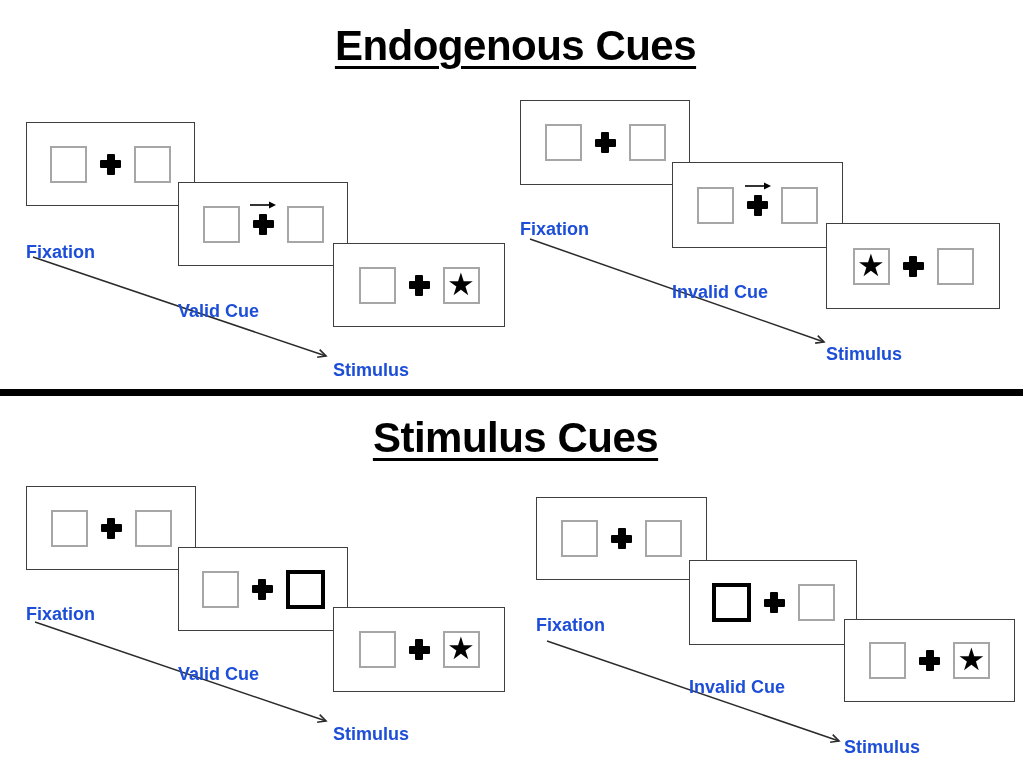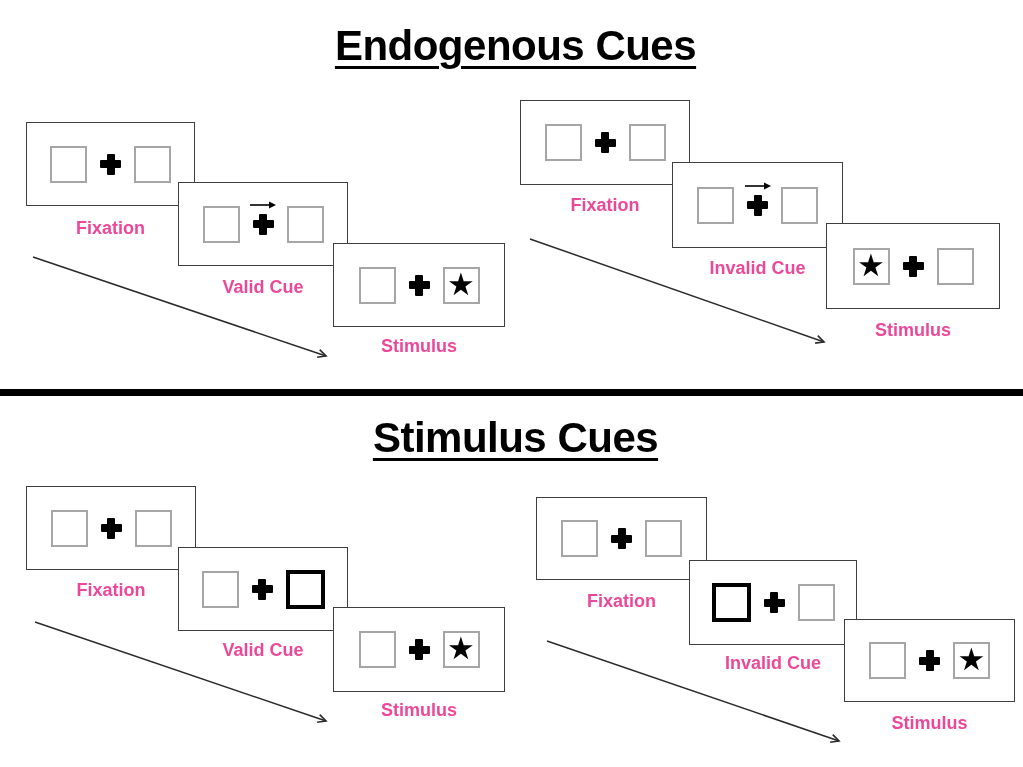--- a/index.html
+++ b/index.html
@@ -26,22 +26,22 @@
     width:37px; height:37px; background:#fff; border:2px solid #a6a6a6;
     flex:0 0 auto; display:flex; align-items:center; justify-content:center;
   }
   .sq--thick { width:39px; height:39px; border:4px solid #000; }
   .plus { position:relative; width:21px; height:21px; flex:0 0 auto; }
   .plus::before { content:""; position:absolute; left:0; top:6.5px; width:21px; height:8px; background:#000; border-radius:1px; }
   .plus::after  { content:""; position:absolute; top:0; left:6.5px; width:8px; height:21px; background:#000; border-radius:1px; }
   .cue-arrow { position:absolute; top:-14px; left:50%; transform:translateX(-50%); }
   .star { font-family:"DejaVu Sans",sans-serif; font-size:31px; line-height:1; color:#000; transform:translateY(-1px); }
   .step-label {
-    position:absolute; z-index:4; text-align:center;
-    font-size:18px; font-weight:bold; color:#ec4899; white-space:nowrap;
+    position:absolute; z-index:4; text-align:left;
+    font-size:18px; font-weight:bold; color:#1d4ed8; white-space:nowrap;margin-top:24px;
   }
   .defs-svg { position:absolute; width:0; height:0; }
 </style>
 </head>
 <body>
 
 <div class="canvas">
 
   <svg class="defs-svg" aria-hidden="true">
     <defs>

